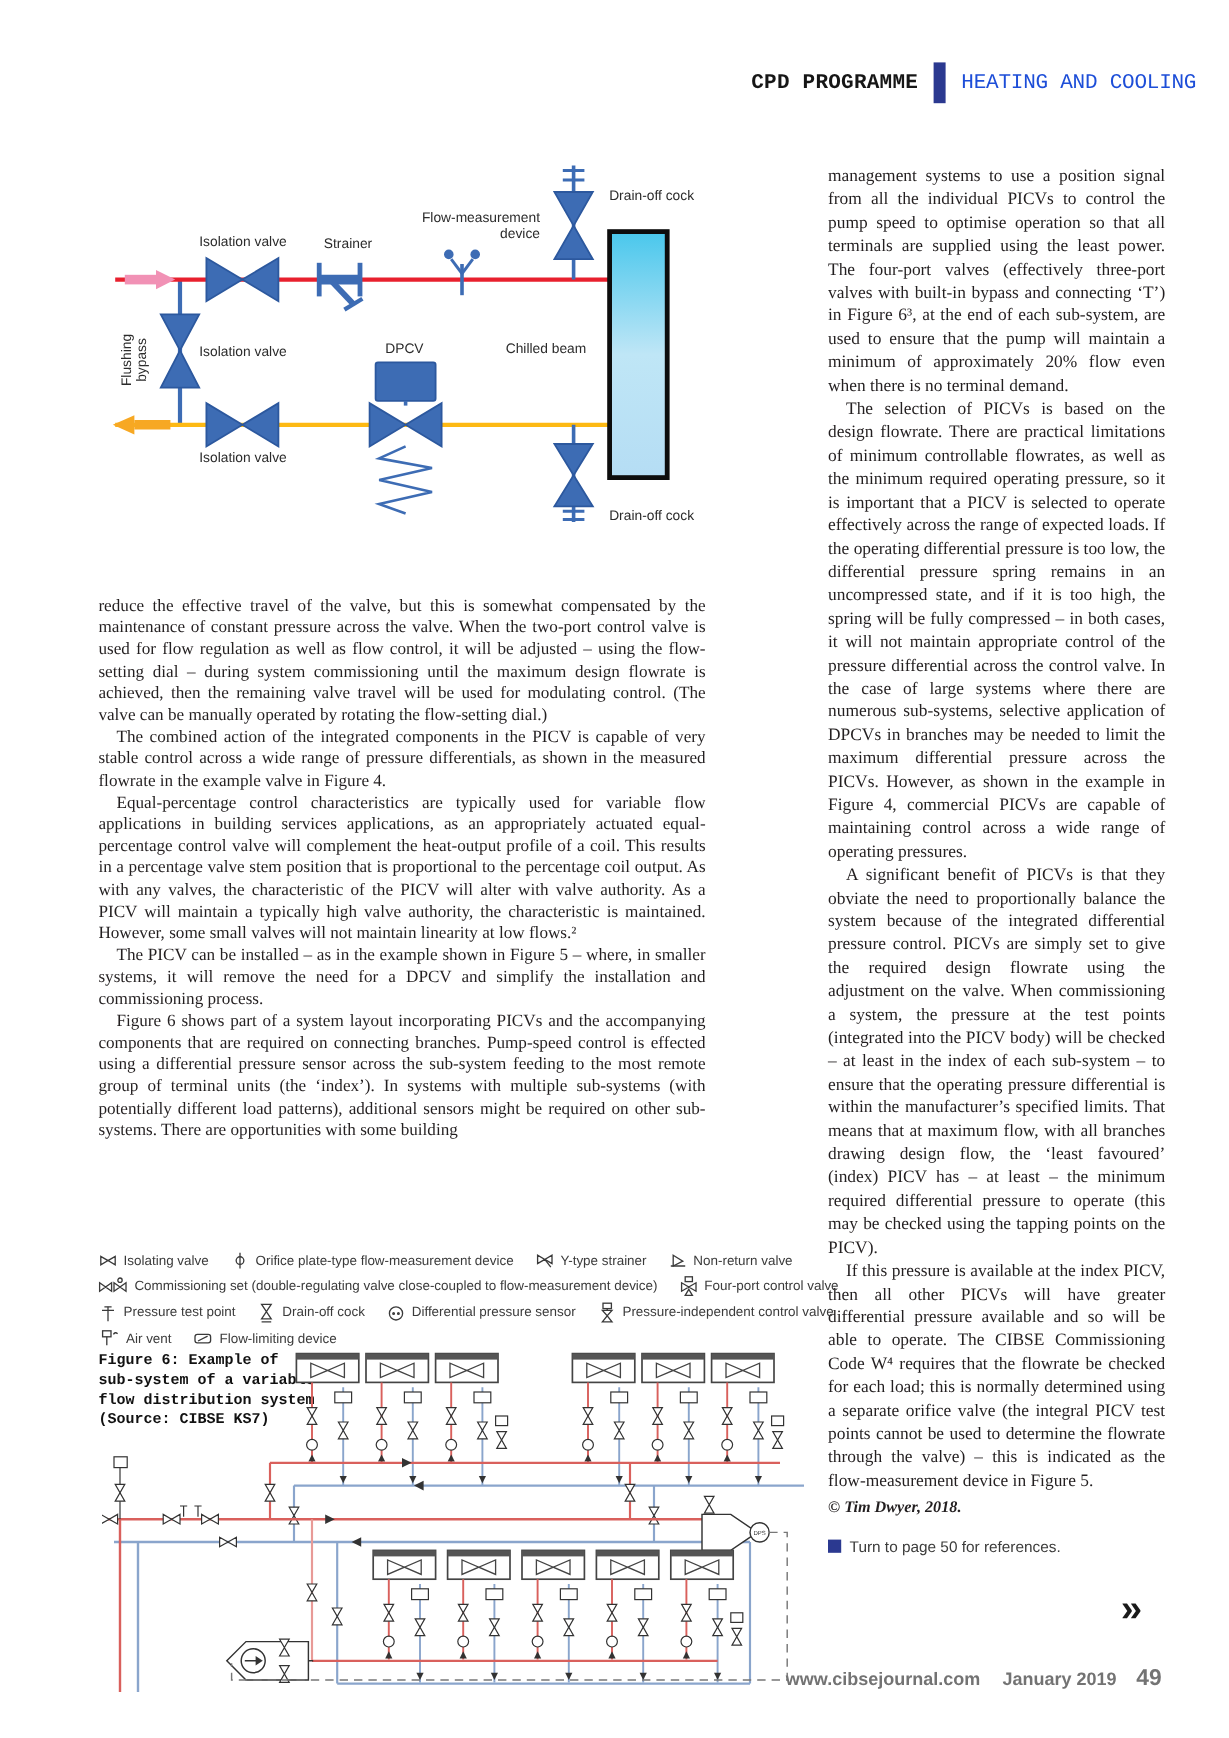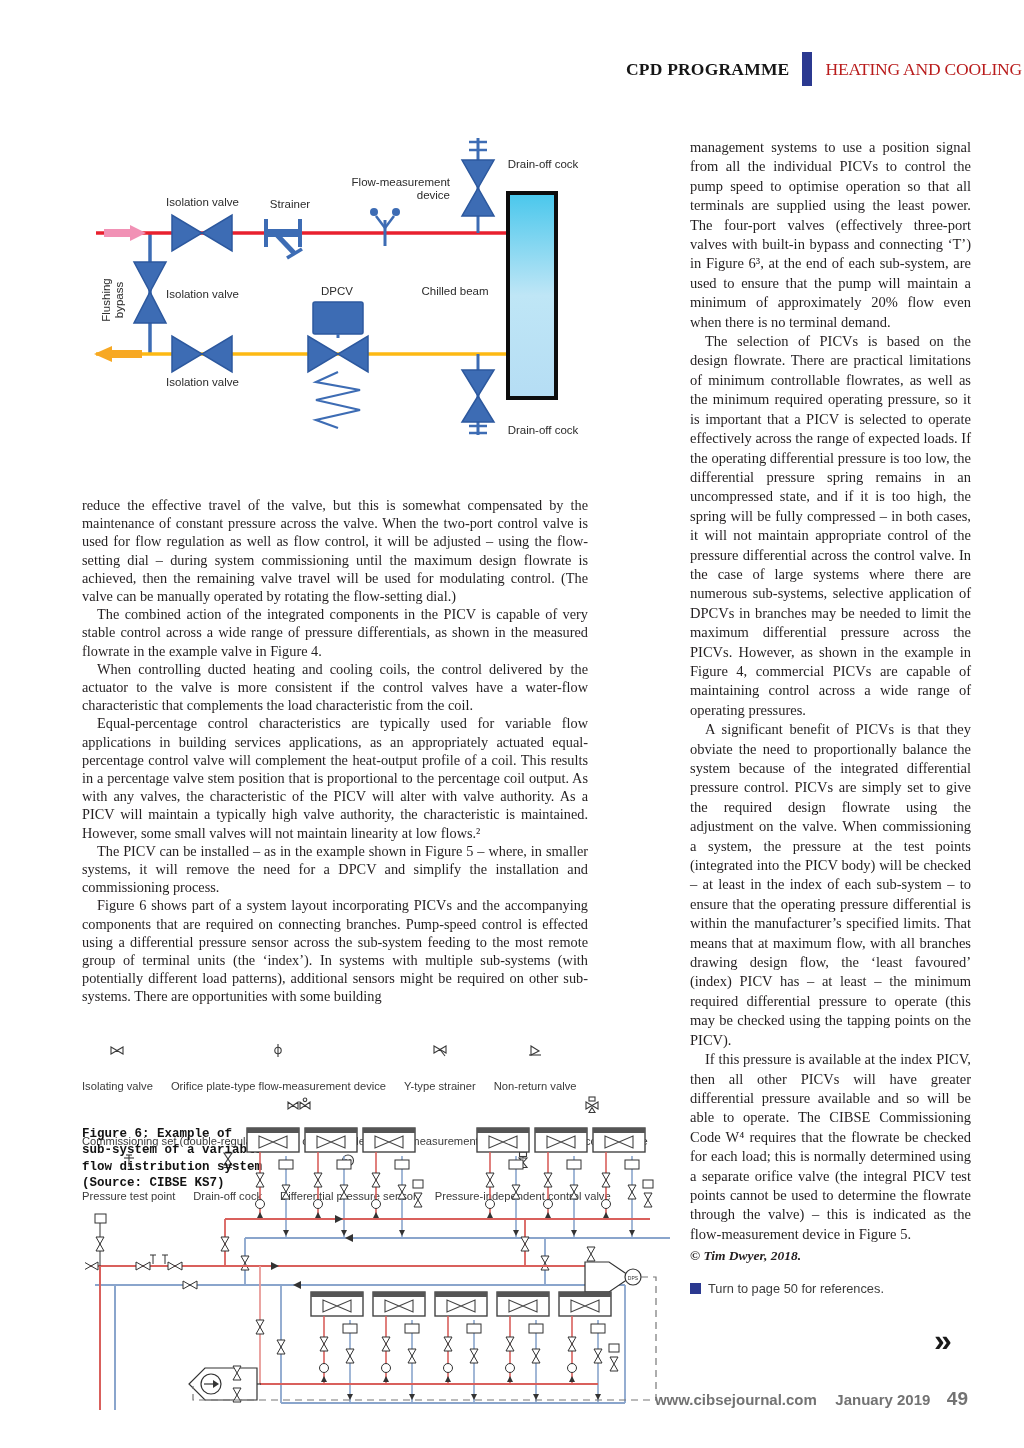--- a/index.html
+++ b/index.html
@@ -1,24 +1,24 @@
 <!DOCTYPE html>
 <html><head>
 <meta charset="utf-8">
 <style>
   html,body{margin:0;padding:0;background:#ffffff;}
   #page{position:relative;width:1024px;height:1448px;background:#fff;overflow:hidden;
         font-family:"Liberation Serif", serif;color:#231f20;}
 
   
   #hdr{position:absolute;left:626px;top:52px;display:flex;align-items:center;gap:13px;
-       font-family:Liberation Serif, serif;}
+       font-family:Liberation Mono, monospace;}
   #hdr .kick{font-weight:bold;font-size:17.5px;letter-spacing:.2px;color:#161616;}
   #hdr .bar{width:10px;height:34px;background:#2b3990;}
-  #hdr .sect{font-size:17.5px;letter-spacing:-0.2px;color:#b91c1c;}
+  #hdr .sect{font-size:17.5px;letter-spacing:-0.2px;color:#1d4ed8;}
 
   
   #fig5{position:absolute;left:80px;top:130px;width:507px;height:310px;}
   .f5label{position:absolute;font-family:"Liberation Sans", sans-serif;font-size:11.5px;
            color:#2b2b2b;text-align:center;white-space:pre-line;line-height:1.15;}
   #f5cap{position:absolute;left:82px;top:426px;width:340px;
          font-family:"Liberation Sans", sans-serif;font-weight:bold;font-size:12.5px;
          line-height:1.3;color:#111;white-space:pre-line;}
 
   
@@ -31,21 +31,21 @@
   #rcol .refnote{margin-top:4px;font-family:"Liberation Sans", sans-serif;font-size:12.8px;
                  color:#3c3c3b;display:flex;align-items:center;gap:7px;}
   #rcol .refnote .sq{width:11px;height:11px;background:#2b3990;display:inline-block;flex:0 0 auto;}
   #morebtn{position:absolute;left:934px;top:1322px;font-size:32px;font-weight:bold;
            font-family:"Liberation Sans", sans-serif;color:#1a1a1a;}
 
   
   #legend{position:absolute;left:82px;top:1042px;width:520px;
           font-family:"Liberation Sans", sans-serif;font-size:11.2px;color:#3b3b3b;}
   .lrow{display:flex;align-items:center;gap:18px;margin-bottom:4px;}
-  .litem{display:inline-flex;align-items:center;gap:21px;white-space:nowrap;flex-direction:column;}
+  .litem{display:inline-flex;align-items:center;gap:5px;white-space:nowrap;}
   .licon svg{display:block;}
   .licon path,.licon line,.licon rect,.licon circle{fill:none;stroke:#3a3a3a;stroke-width:1.1;}
 
   
   #fig6cap{position:absolute;left:82px;top:1126px;width:210px;
            font-family:Liberation Mono, monospace;font-weight:bold;font-size:12.5px;
            line-height:1.3;color:#111;white-space:pre-line;}
   #fig6{position:absolute;left:85px;top:1122px;width:930px;height:290px;}
 
   
@@ -166,21 +166,20 @@
     <div class="f5label" style="left:217px;top:155px;width:80px;">DPCV</div>
     <div class="f5label" style="left:330px;top:155px;width:90px;">Chilled beam</div>
     <div class="f5label" style="left:60px;top:246px;width:125px;">Isolation valve</div>
     <div class="f5label" style="left:418px;top:294px;width:90px;">Drain-off cock</div>
   </div>
 
 
   <div id="lcol" class="col">
     <p class="para">reduce the effective travel of the valve, but this is somewhat compensated by the maintenance of constant pressure across the valve. When the two-port control valve is used for flow regulation as well as flow control, it will be adjusted – using the flow-setting dial – during system commissioning until the maximum design flowrate is achieved, then the remaining valve travel will be used for modulating control. (The valve can be manually operated by rotating the flow-setting dial.)</p>
     <p class="para">The combined action of the integrated components in the PICV is capable of very stable control across a wide range of pressure differentials, as shown in the measured flowrate in the example valve in Figure 4.</p>
-    <p class="para">When controlling ducted heating and cooling coils, the control delivered by the actuator to the valve is more consistent if the control valves have a water-flow characteristic that complements the load characteristic from the coil.</p>
     <p class="para">Equal-percentage control characteristics are typically used for variable flow applications in building services applications, as an appropriately actuated equal-percentage control valve will complement the heat-output profile of a coil. This results in a percentage valve stem position that is proportional to the percentage coil output. As with any valves, the characteristic of the PICV will alter with valve authority. As a PICV will maintain a typically high valve authority, the characteristic is maintained. However, some small valves will not maintain linearity at low flows.²</p>
     <p class="para">The PICV can be installed – as in the example shown in Figure 5 – where, in smaller systems, it will remove the need for a DPCV and simplify the installation and commissioning process.</p>
     <p class="para">Figure 6 shows part of a system layout incorporating PICVs and the accompanying components that are required on connecting branches. Pump-speed control is effected using a differential pressure sensor across the sub-system feeding to the most remote group of terminal units (the ‘index’). In systems with multiple sub-systems (with potentially different load patterns), additional sensors might be required on other sub-systems. There are opportunities with some building</p>
   </div>
 
   <div id="rcol" class="col">
     <p class="para">management systems to use a position signal from all the individual PICVs to control the pump speed to optimise operation so that all terminals are supplied using the least power. The four-port valves (effectively three-port valves with built-in bypass and connecting ‘T’) in Figure 6³, at the end of each sub-system, are used to ensure that the pump will maintain a minimum of approximately 20% flow even when there is no terminal demand.</p>
     <p class="para">The selection of PICVs is based on the design flowrate. There are practical limitations of minimum controllable flowrates, as well as the minimum required operating pressure, so it is important that a PICV is selected to operate effectively across the range of expected loads. If the operating differential pressure is too low, the differential pressure spring remains in an uncompressed state, and if it is too high, the spring will be fully compressed – in both cases, it will not maintain appropriate control of the pressure differential across the control valve. In the case of large systems where there are numerous sub-systems, selective application of DPCVs in branches may be needed to limit the maximum differential pressure across the PICVs. However, as shown in the example in Figure 4, commercial PICVs are capable of maintaining control across a wide range of operating pressures.</p>
     <p class="para">A significant benefit of PICVs is that they obviate the need to proportionally balance the system because of the integrated differential pressure control. PICVs are simply set to give the required design flowrate using the adjustment on the valve. When commissioning a system, the pressure at the test points (integrated into the PICV body) will be checked – at least in the index of each sub-system – to ensure that the operating pressure differential is within the manufacturer’s specified limits. That means that at maximum flow, with all branches drawing design flow, the ‘least favoured’ (index) PICV has – at least – the minimum required differential pressure to operate (this may be checked using the tapping points on the PICV).</p>
     <p class="para">If this pressure is available at the index PICV, then all other PICVs will have greater differential pressure available and so will be able to operate. The CIBSE Commissioning Code W⁴ requires that the flowrate be checked for each load; this is normally determined using a separate orifice valve (the integral PICV test points cannot be used to determine the flowrate through the valve) – this is indicated as the flow-measurement device in Figure 5.</p>
@@ -284,20 +283,41 @@
       </span>
       <span class="litem">
         <span class="licon">
             <svg width="16" height="18">
               <rect x="4.5" y="1" width="7" height="4.5"></rect>
               <line x1="8" y1="5.5" x2="8" y2="7"></line>
               <path d="M4,7 L12,7 L8,11.5 Z M4,16.5 L12,16.5 L8,11.5 Z"></path>
             </svg>
           </span>
         <span>Pressure-independent control valve</span>
+      </span>
+    </div>
+    <div class="lrow">
+      <span class="litem">
+        <span class="licon">
+            <svg width="18" height="17">
+              <rect x="3.5" y="2" width="7" height="5"></rect>
+              <line x1="7" y1="7" x2="7" y2="14"></line>
+              <path d="M12.5,5 q1.5,-2.5 3.5,-0.5"></path>
+            </svg>
+          </span>
+        <span>Air vent</span>
+      </span>
+      <span class="litem">
+        <span class="licon">
+            <svg width="17" height="17">
+              <rect x="1.5" y="5" width="13" height="7" rx="2"></rect>
+              <line x1="4" y1="10.5" x2="12" y2="6.5"></line>
+            </svg>
+          </span>
+        <span>Flow-limiting device</span>
       </span>
     </div>
   </div>
 
   <div id="fig6cap">Figure 6: Example of
 sub-system of a variable
 flow distribution system
 (Source: CIBSE KS7)</div>
 
   <svg id="fig6" viewBox="0 0 930 290">

